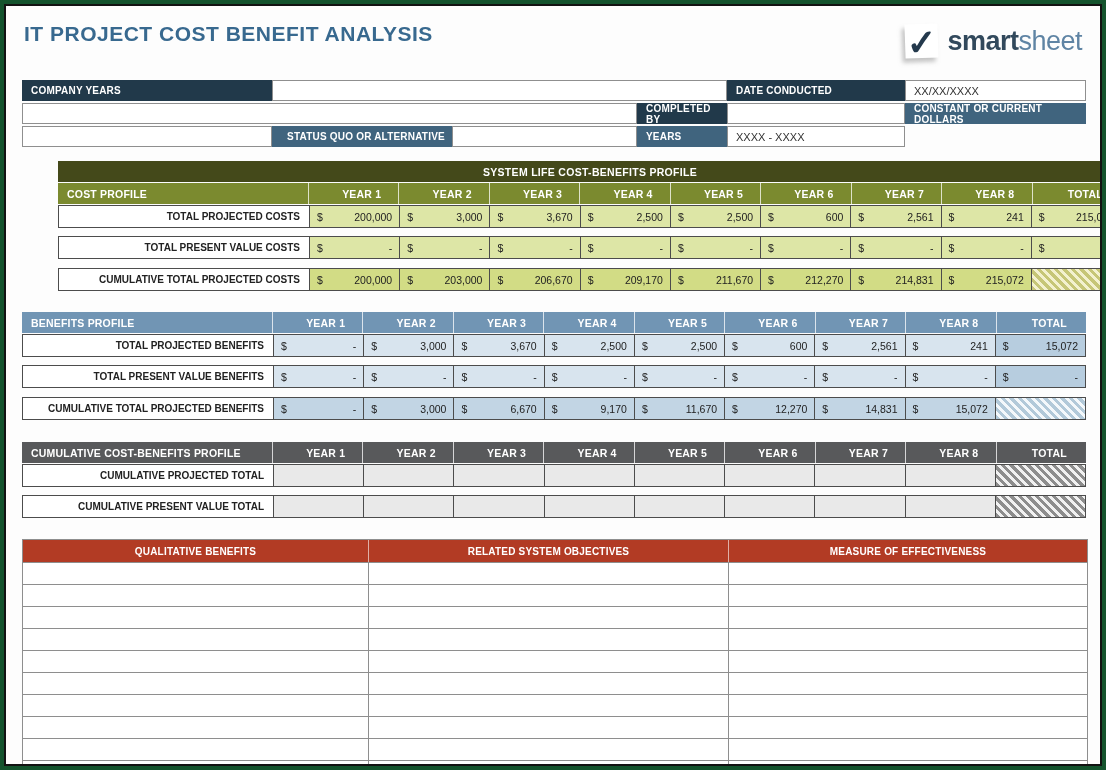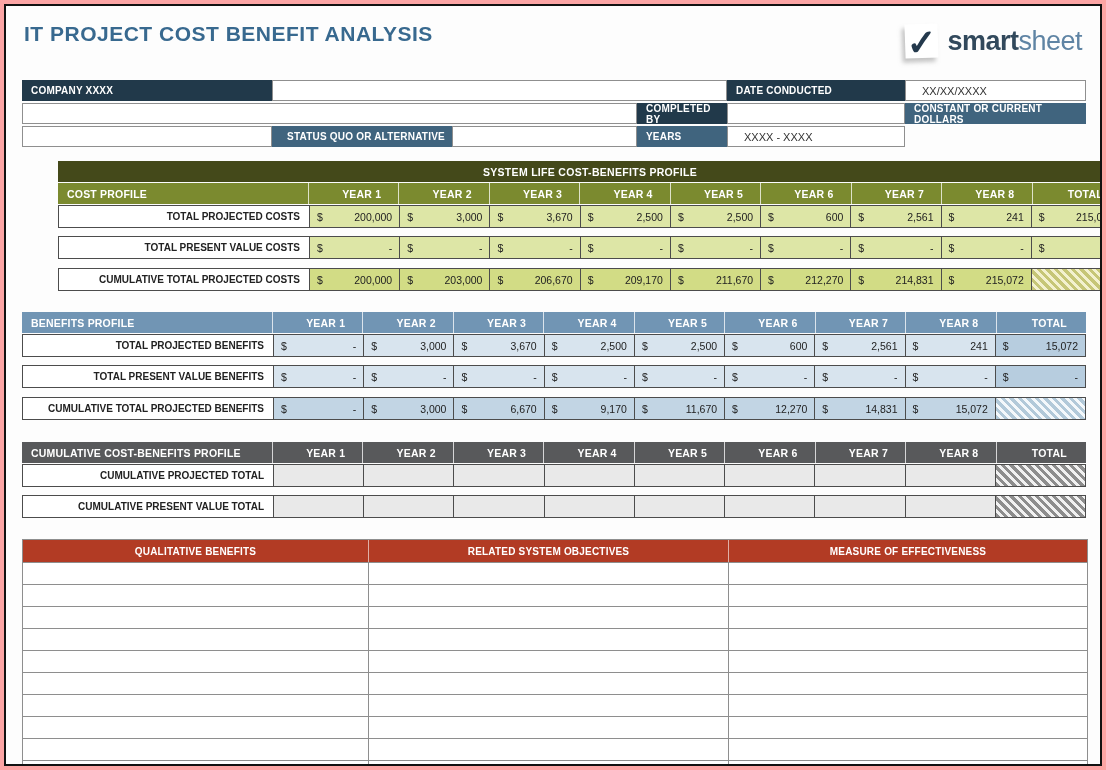--- a/index.html
+++ b/index.html
@@ -1,36 +1,36 @@
 <!DOCTYPE html>
 <html><head>
 <meta charset="utf-8">
 <style>
   html,body{margin:0;padding:0;background:#fff;}
   body{width:1106px;height:770px;position:relative;font-family:"Liberation Sans",sans-serif;}
-  .frame{position:absolute;inset:0;border:4px solid #fca5a5;box-sizing:border-box;}
+  .frame{position:absolute;inset:0;border:4px solid #14532d;box-sizing:border-box;}
   .inner{position:absolute;inset:0;border:2px solid #121212;background:#fdfdfd;box-sizing:border-box;overflow:hidden;}
   .content{padding:9px 14px 0 16px;}
 
   
   .hdr-area{position:relative;height:46px;}
   .page-title{font-size:21px;font-weight:bold;color:#38698f;letter-spacing:.5px;margin:7px 0 0 2px;}
   .logo{position:absolute;right:4px;top:2px;display:flex;align-items:center;}
   .logo-check{width:33px;height:34px;background:#fff;box-shadow:-3px 4px 4px rgba(150,150,150,.55);display:flex;align-items:flex-end;justify-content:center;transform:rotate(-2deg);margin-right:9px;position:relative;}
   .logo-check .glyph{color:#24394c;font-size:36px;font-weight:bold;line-height:30px;}
   .logo-text{font-size:27px;letter-spacing:-.5px;}
   .logo-text .b{font-weight:bold;color:#32495c;}
   .logo-text .l{font-weight:normal;color:#5f84a4;}
 
   
   .form-grid{display:grid;grid-template-columns:250px 180px 185px 90px 178px 181px;grid-auto-rows:21px;row-gap:2px;margin-top:12px;width:1064px;}
   .f-label{color:#fff;font-size:10px;font-weight:bold;display:flex;align-items:center;padding-left:9px;letter-spacing:.2px;}
   .f-label.navy{background:#21394a;}
   .f-label.steel{background:#40647e;}
-  .f-value{background:#fff;border:1px solid #8f8f8f;font-size:11px;color:#333;display:flex;align-items:center;padding-left:16px;box-sizing:border-box;}
+  .f-value{background:#fff;border:1px solid #8f8f8f;font-size:11px;color:#333;display:flex;align-items:center;padding-left:8px;box-sizing:border-box;}
   .span3{grid-column:span 3;}
 
   
   .fin{width:1064px;}
   .fin .band{height:21px;margin-bottom:1px;color:#fff;font-size:10.5px;font-weight:bold;display:flex;align-items:center;justify-content:center;letter-spacing:.3px;}
   .fin .hrow{display:grid;grid-template-columns:250px repeat(9,1fr);height:21px;margin-bottom:1px;}
   .fin .hcell{color:#fff;font-size:10.5px;font-weight:bold;display:flex;align-items:center;letter-spacing:.2px;}
   .fin .hcell.left{padding-left:9px;}
   .fin .hcell.center{justify-content:center;border-left:1px solid rgba(255,255,255,.75);padding-left:16px;}
   .fin .row{display:grid;grid-template-columns:250px repeat(9,1fr);height:21px;border:1px solid #4c4c4c;box-sizing:content-box;background:#fff;}
@@ -81,21 +81,21 @@
         <div class="page-title">IT PROJECT COST BENEFIT ANALYSIS</div>
         <div class="logo">
           <span class="logo-check">
               <span class="glyph">✓</span>
             </span>
           <span class="logo-text"><span class="b">smart</span><span class="l">sheet</span></span>
         </div>
       </div>
 
       <div class="form-grid">
-        <div class="f-label navy">COMPANY XXXX</div>
+        <div class="f-label navy">COMPANY YEARS</div>
         <div class="f-value span3"></div>
         <div class="f-label navy">DATE CONDUCTED</div>
         <div class="f-value">XX/XX/XXXX</div>
 
         <div class="f-value span3"></div>
         <div class="f-label navy">COMPLETED BY</div>
         <div class="f-value"></div>
 
         <div class="f-label steel">CONSTANT OR CURRENT DOLLARS</div>
         <div class="f-value"></div>

